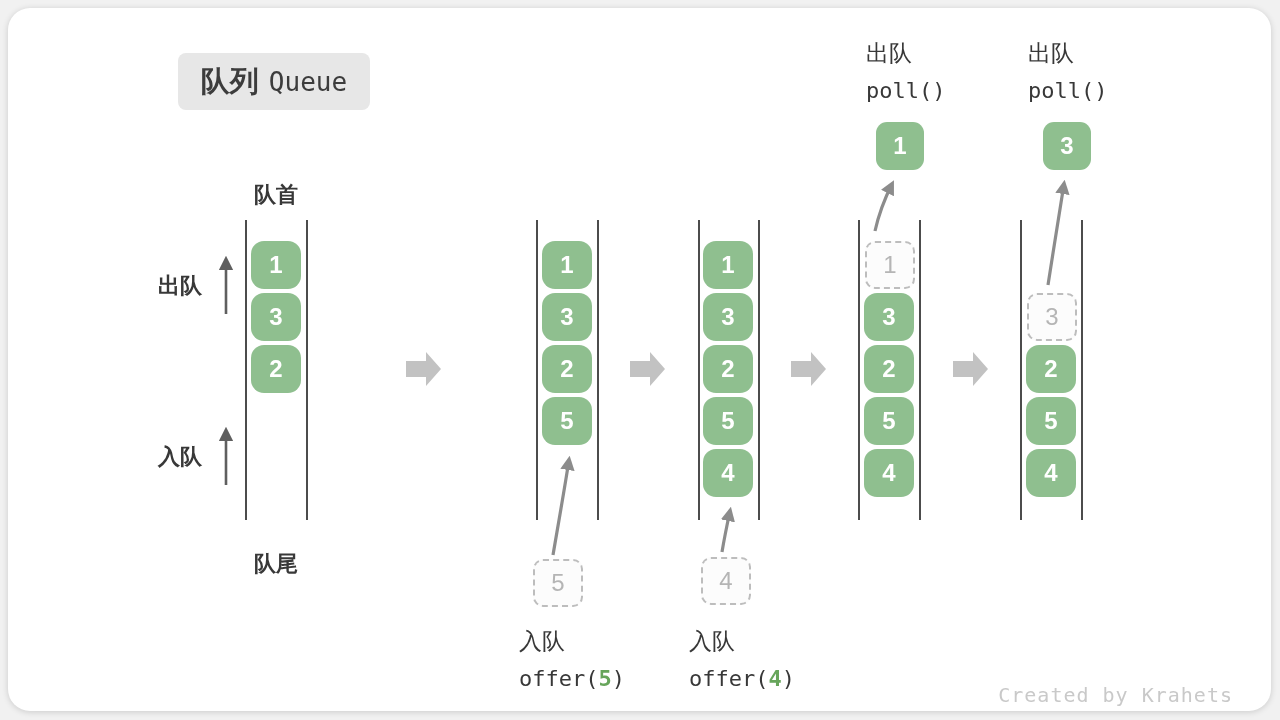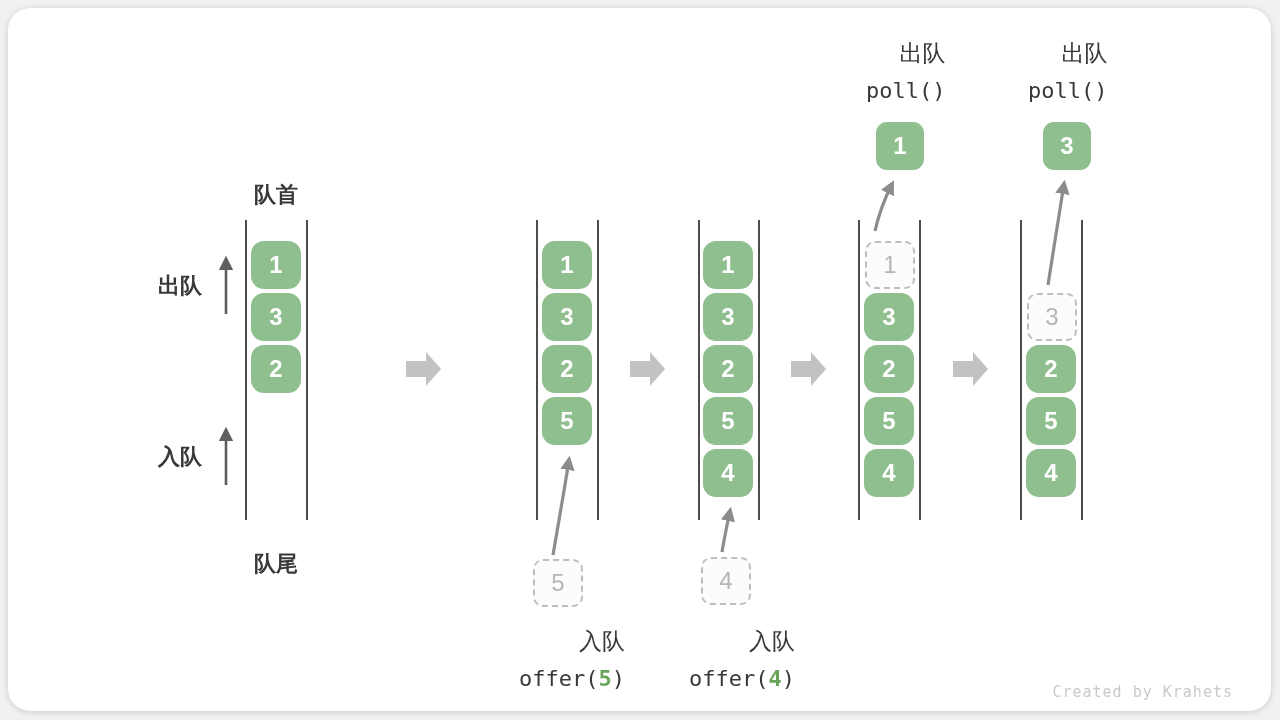--- a/index.html
+++ b/index.html
@@ -1,19 +1,19 @@
 <!DOCTYPE html>
 <html style="--box-green: #8fbf8f; --accent-green: #67a55b; --block-arrow-grey: #c2c2c2; --curve-arrow-grey: #8c8c8c; --dark-arrow-grey: #5f5f5f; --dashed-grey: #bdbdbd; --line-dark: #4c4c4c;"><head>
 <meta charset="utf-8">
 <style>
   html,body{margin:0;padding:0;background:#f1f1f1;width:1280px;height:720px;overflow:hidden;
     font-family:"Liberation Sans",sans-serif;}
   .card{position:absolute;left:8px;top:8px;width:1263px;height:703px;background:#ffffff;
     border-radius:22px;box-shadow:0 1px 6px rgba(0,0,0,0.16);}
-  .abs{position:absolute;align-items:flex-end;}
+  .abs{position:absolute;}
 
   .title-box{left:170px;top:45px;width:192px;height:57px;background:#e7e7e7;border-radius:8px;
     display:flex;align-items:center;justify-content:center;gap:10px;}
   .title-zh{font-size:29px;font-weight:700;color:#3c3c3c;}
   .title-en{font-family:"DejaVu Sans Mono","Liberation Mono",monospace;font-size:26px;color:#3c3c3c;}
 
   .lbl{font-size:22px;font-weight:700;color:#383838;}
   .lbl.center{width:54px;text-align:center;}
 
   .vline{width:2px;background:#4c4c4c;top:212px;height:300px;}
@@ -22,29 +22,33 @@
     color:#ffffff;font-size:24px;font-weight:700;display:flex;align-items:center;justify-content:center;}
   .dbox{width:46px;height:44px;border-radius:10px;border:2px dashed #bdbdbd;background:#fcfcfc;
     color:#b5b5b5;font-size:24px;display:flex;align-items:center;justify-content:center;}
 
   .opgroup{display:flex;flex-direction:column;gap:9px;}
   .op-name{font-size:23px;font-weight:500;color:#383838;}
   .op-code{font-family:"DejaVu Sans Mono","Liberation Mono",monospace;font-size:22px;color:#383838;}
   .op-code .arg{color:var(--accent-green,#67a55b);font-weight:700;}
 
   .watermark{right:38px;top:675px;font-family:"DejaVu Sans Mono","Liberation Mono",monospace;
-    font-size:15px;color:#c9c9c9;letter-spacing:1px;}
+    font-size:20px;color:#c9c9c9;letter-spacing:1px;}
 
   svg.overlay{position:absolute;left:0;top:0;pointer-events:none;}
 </style>
 </head>
 <body>
 
 <div class="card">
 
+  <div class="abs title-box">
+    <span class="title-zh">队列</span>
+    <span class="title-en">Queue</span>
+  </div>
 
   <div class="abs lbl center" style="left:241px;top:172px;">队首</div>
   <div class="abs lbl center" style="left:241px;top:541px;">队尾</div>
 
   <div class="abs lbl" style="left:150px;top:263px;">出队</div>
   <div class="abs lbl" style="left:150px;top:434px;">入队</div>
 
   <div class="abs vline" style="left:237px;"></div>
   <div class="abs vline" style="left:298px;"></div>
   <div class="abs vline" style="left:528px;"></div>

